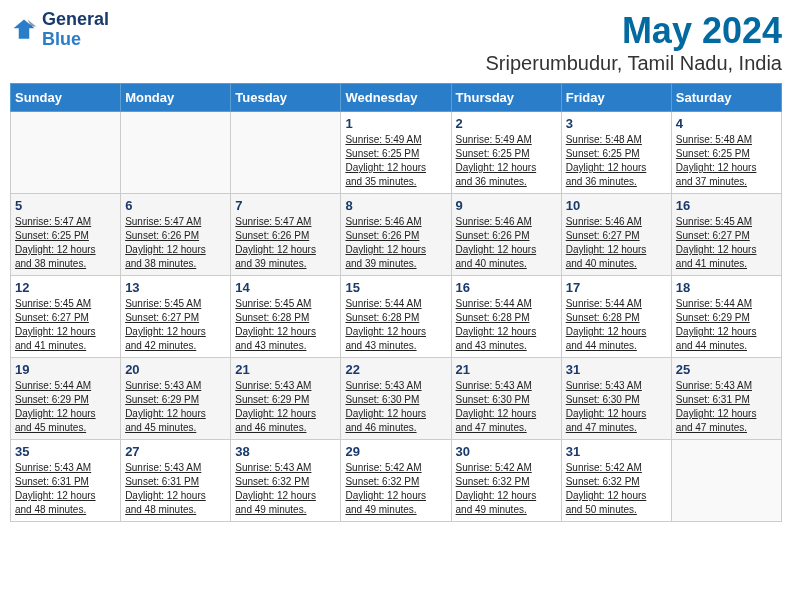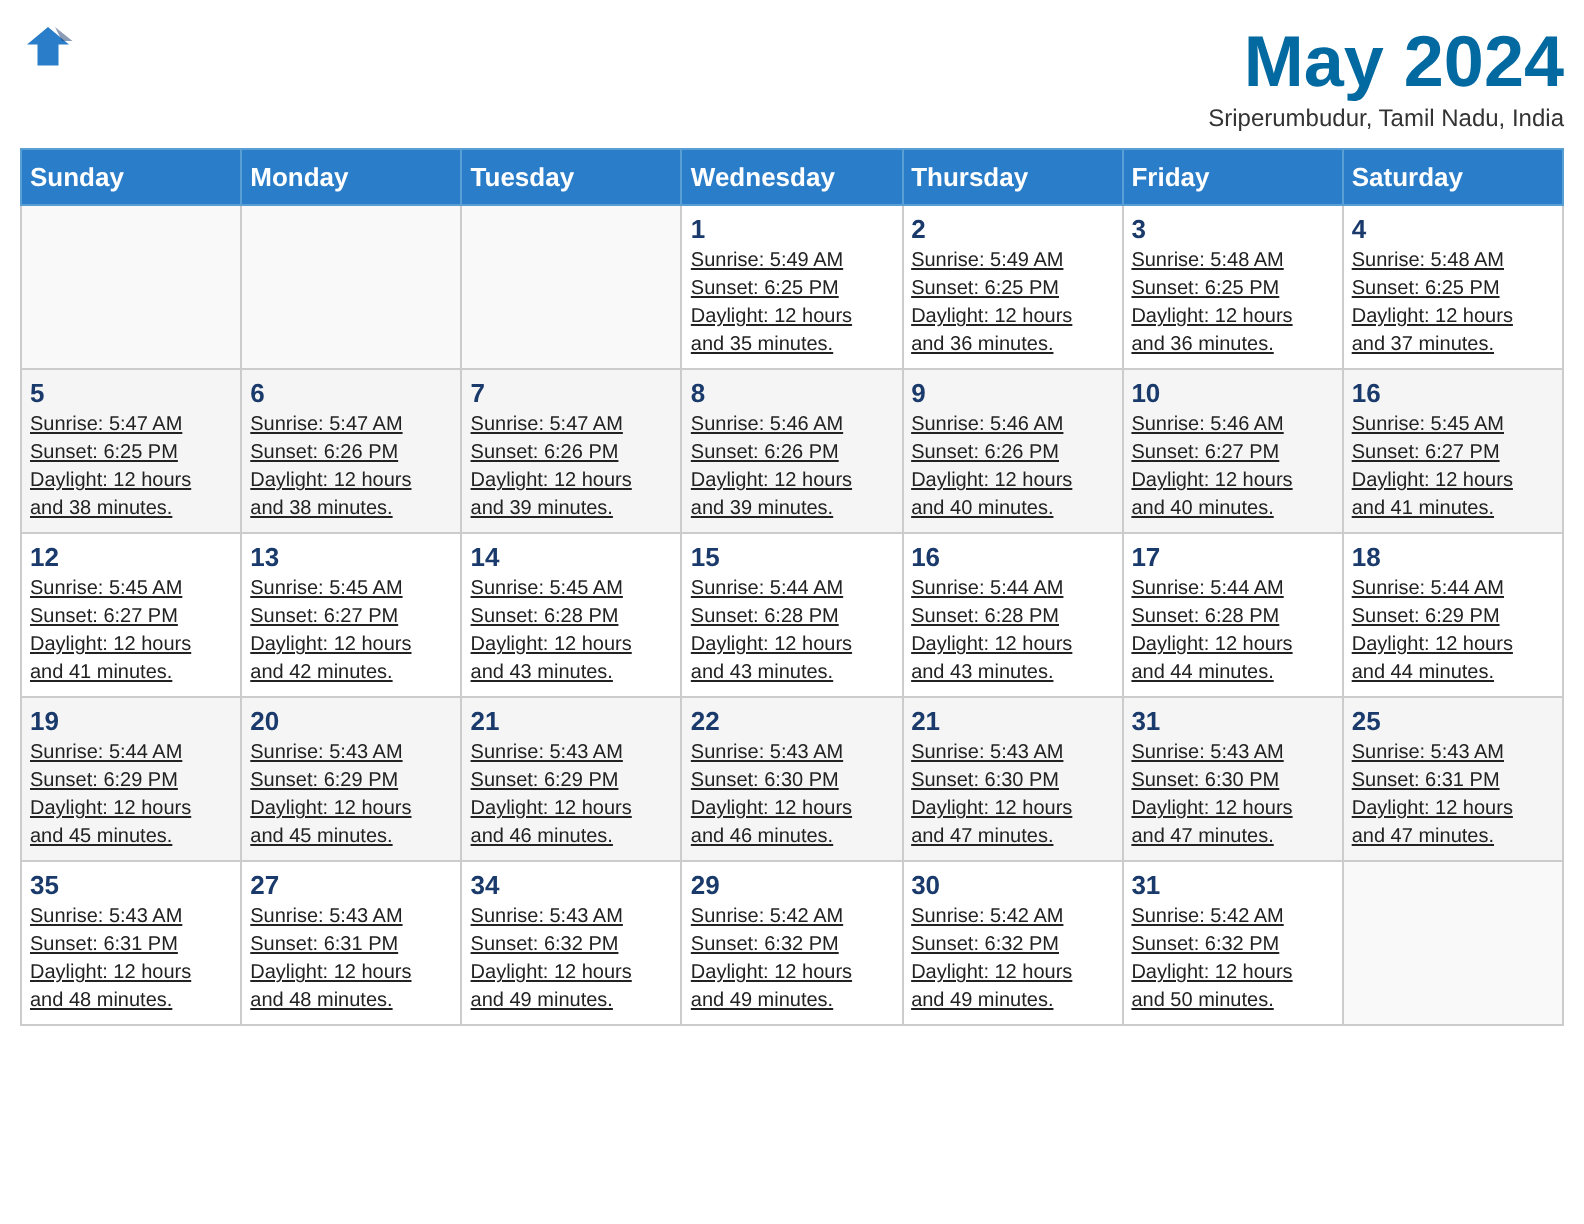--- a/index.html
+++ b/index.html
@@ -36,21 +36,21 @@
     }
     .title-block {
       text-align: right;
     }
     .month-title {
       font-size: 36px;
       font-weight: bold;
       color: #0369a1;
     }
     .subtitle {
-      font-size: 12px;
+      font-size: 20px;
       color: #333;
     }
     table {
       width: 100%;
       border-collapse: collapse;
       table-layout: fixed;
     }
     thead tr th {
       background: #2a7dc9;
       color: #ffffff;
@@ -91,20 +91,24 @@
   </style>
 </head>
 <body>
 
 <div class="header">
   <div class="logo">
     <svg class="logo-icon" viewBox="0 0 32 32">
       <polygon points="16,4 28,14 22,14 22,26 10,26 10,14 4,14" fill="#2a7dc9"></polygon>
       <polygon points="20,4 30,12 24,12" fill="#1a3a6b" opacity="0.5"></polygon>
     </svg>
+    <div class="logo-text">
+      <div>General</div>
+      <div><span>Blue</span></div>
+    </div>
   </div>
   <div class="title-block">
     <div class="month-title">May 2024</div>
     <div class="subtitle">Sriperumbudur, Tamil Nadu, India</div>
   </div>
 </div>
 
 <table>
   <thead>
     <tr>
@@ -313,21 +317,21 @@
 and 48 minutes.</div>
         </td>
         <td>
           <span class="day-num">27</span>
           <div class="day-info" style="white-space: pre-line;">Sunrise: 5:43 AM
 Sunset: 6:31 PM
 Daylight: 12 hours
 and 48 minutes.</div>
         </td>
         <td>
-          <span class="day-num">34</span>
+          <span class="day-num">38</span>
           <div class="day-info" style="white-space: pre-line;">Sunrise: 5:43 AM
 Sunset: 6:32 PM
 Daylight: 12 hours
 and 49 minutes.</div>
         </td>
         <td>
           <span class="day-num">29</span>
           <div class="day-info" style="white-space: pre-line;">Sunrise: 5:42 AM
 Sunset: 6:32 PM
 Daylight: 12 hours

